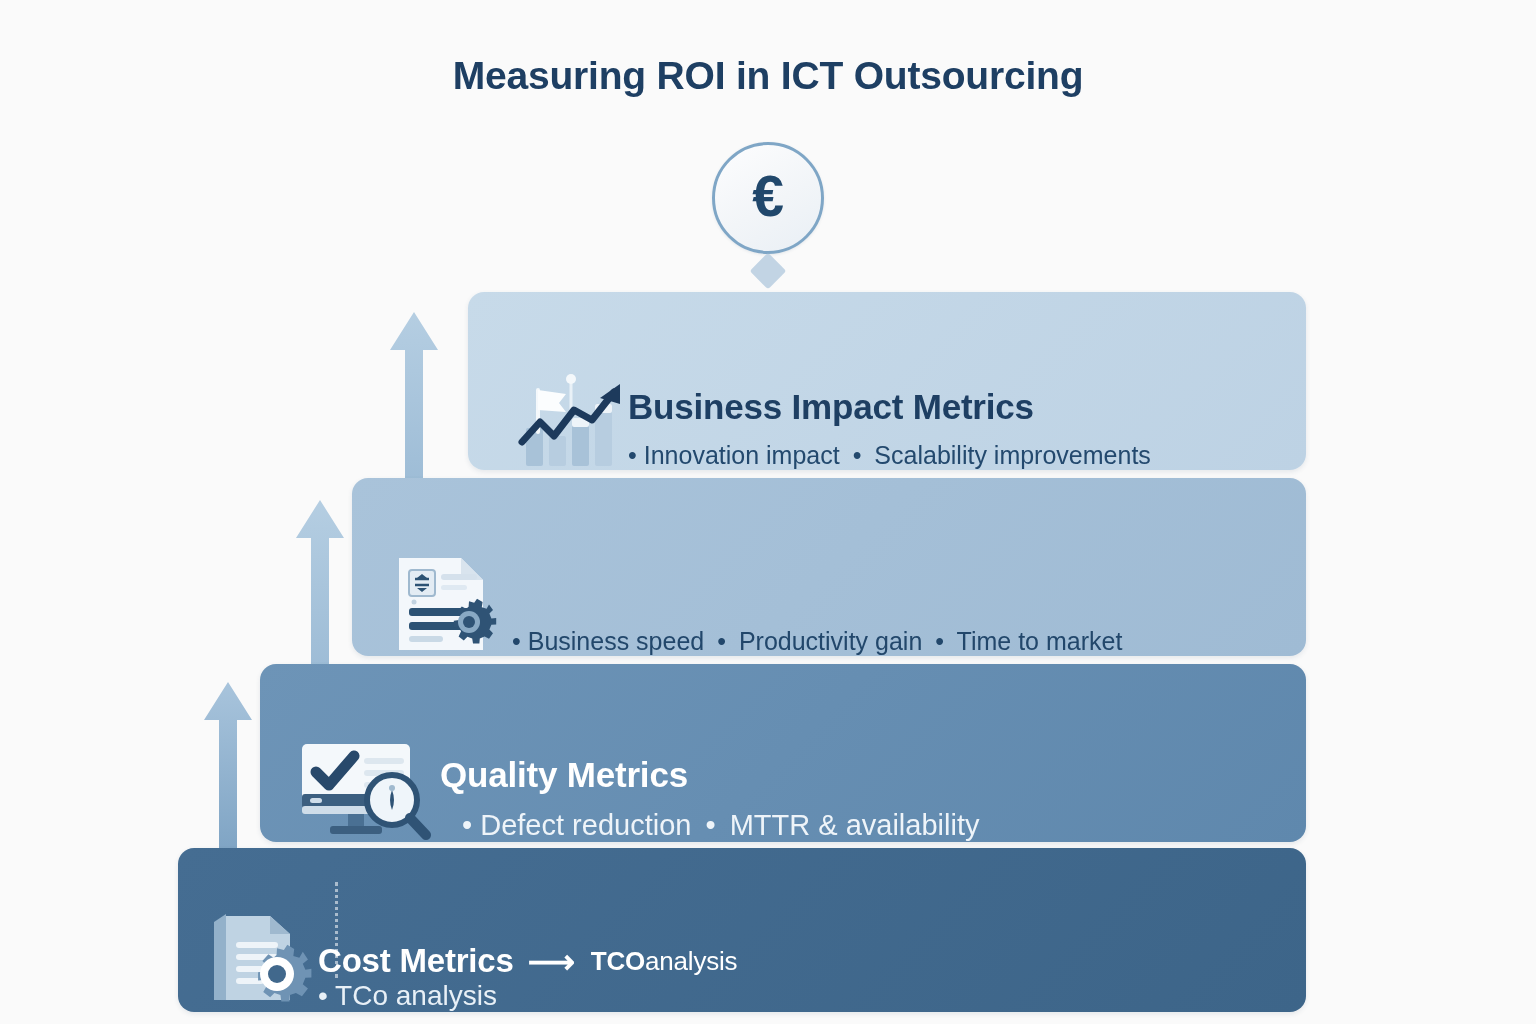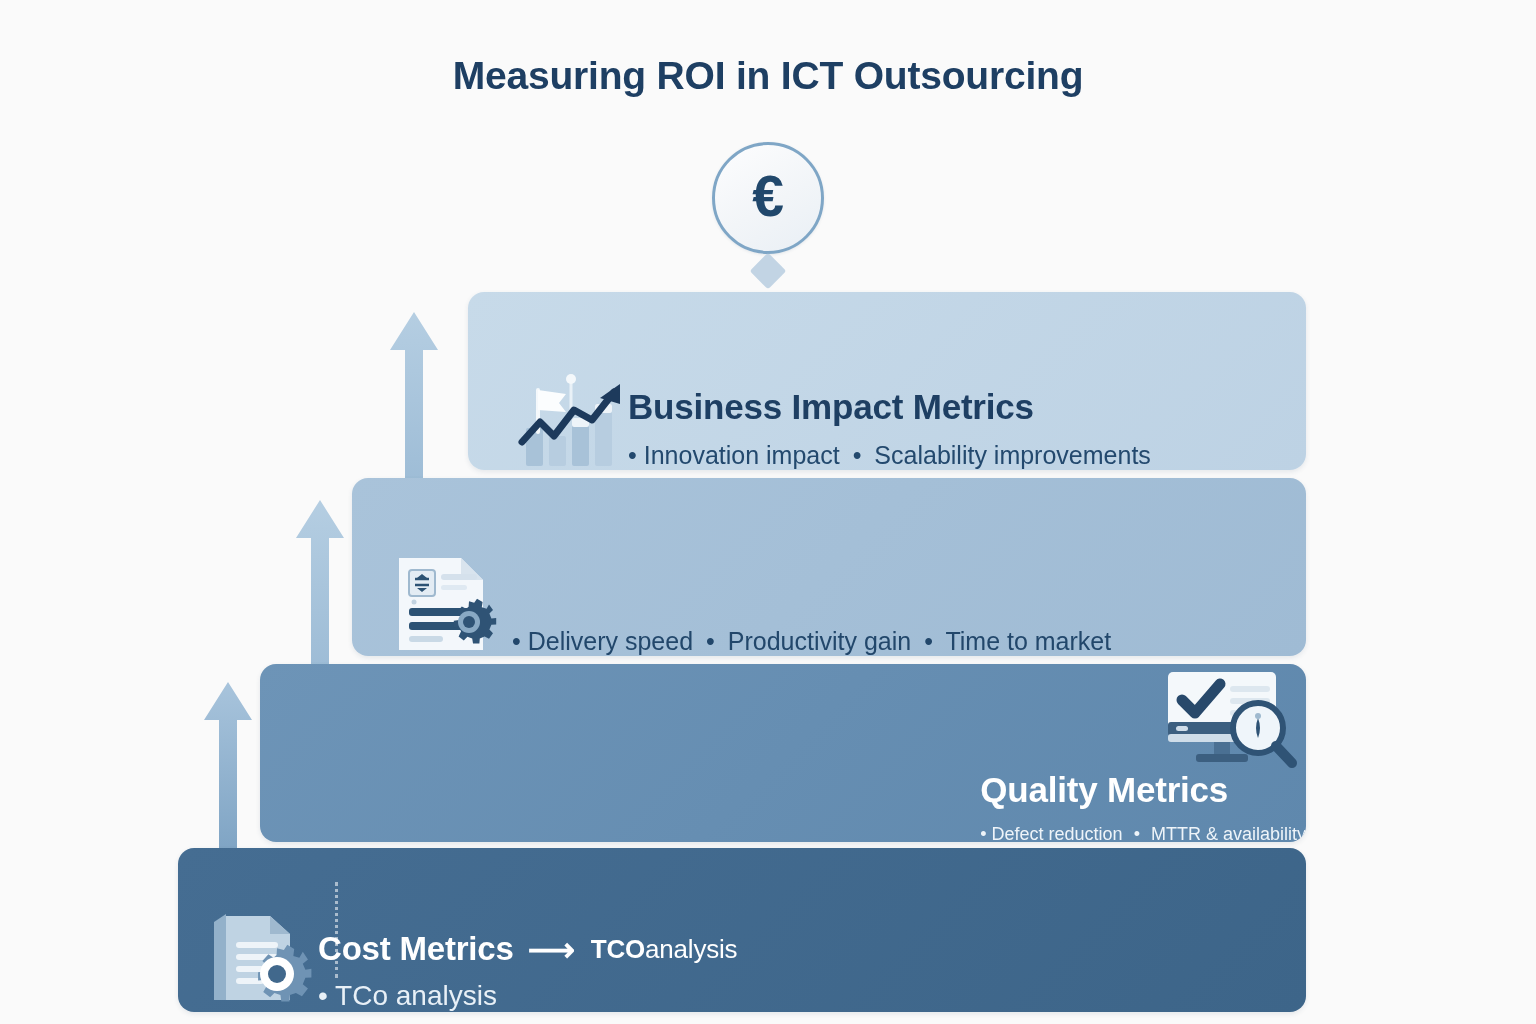--- a/index.html
+++ b/index.html
@@ -121,33 +121,32 @@
     background: linear-gradient(135deg, #a9c3da 0%, #9fbbd4 100%);
   }
   #band-productivity .band-icon { width: 160px; padding-left: 30px; }
   #band-productivity .band-title { font-size: 35px; color: #1e3f63; margin-bottom: 14px; }
   #band-productivity .band-bullets { font-size: 25px; color: #22476b; }
 
   
   #band-quality {
     left: 260px; top: 664px; width: 1046px; height: 178px;
     background: linear-gradient(135deg, #6d94b7 0%, #5f88ad 100%);
-    flex-direction: column;
   }
   #band-quality .band-icon { width: 180px; padding-left: 28px; }
   #band-quality .band-title { font-size: 35px; color: #ffffff; margin-bottom: 14px; }
-  #band-quality .band-bullets { font-size: 18px; color: #eef4f9; }
+  #band-quality .band-bullets { font-size: 29px; color: #eef4f9; margin-left: 22px; }
 
   
   #band-cost {
     left: 178px; top: 848px; width: 1128px; height: 164px;
     background: linear-gradient(135deg, #456d92 0%, #3d6589 100%);
   }
   #band-cost .band-icon { width: 140px; padding-left: 24px; }
-  #band-cost .band-title { font-size: 33px; color: #ffffff; margin-bottom: 12px; }
+  #band-cost .band-title { font-size: 33px; color: #ffffff; }
   #band-cost .band-bullets { font-size: 28px; color: #e8f0f7; }
 
   #cost-divider {
     position: absolute;
     left: 335px;
     top: 882px;
     width: 0;
     height: 96px;
     border-left: 3px dotted rgba(255,255,255,0.55);
   }
@@ -265,21 +264,21 @@
                    L13,27 L5,27 L4,20.5 L-2,18.5 L-6.5,23 L-13,18 L-10,12 L-12.5,6 L-19,6.5
                    L-19,-1.5 L-12.5,-2.5 L-10,-8.5 L-14.5,-13 L-9,-19.5 L-3.5,-16.5 L-0.5,-19 Z" transform="scale(0.80)" fill="#2f5375"></path>
           <circle cx="0" cy="0" r="11" fill="#89a9c4"></circle>
           <circle cx="0" cy="0" r="6" fill="#2f5375"></circle>
         </g>
       </svg>
     </div>
     <div class="band-text">
       <div class="band-bullets">
         <span>•</span>
-        <span>Delivery speed</span>
+        <span>Business speed</span>
         <span class="bullet-dot">•</span>
         <span>Productivity gain</span>
         <span class="bullet-dot">•</span>
         <span>Time to market</span>
       </div>
     </div>
   </div>
 
   <div class="band" id="band-quality">
     <div class="band-icon">

